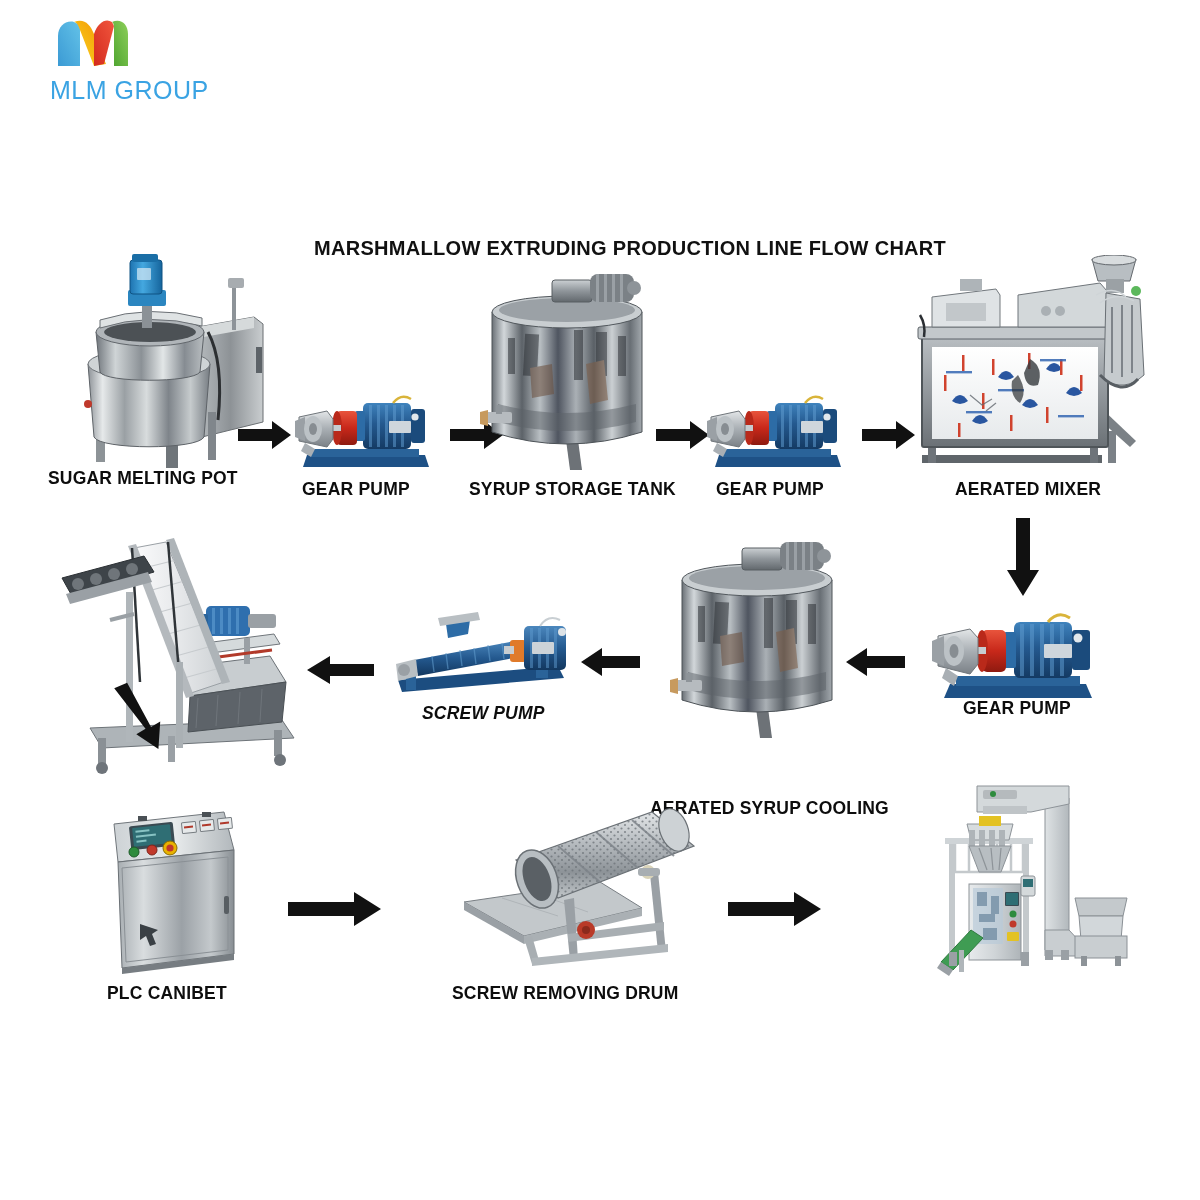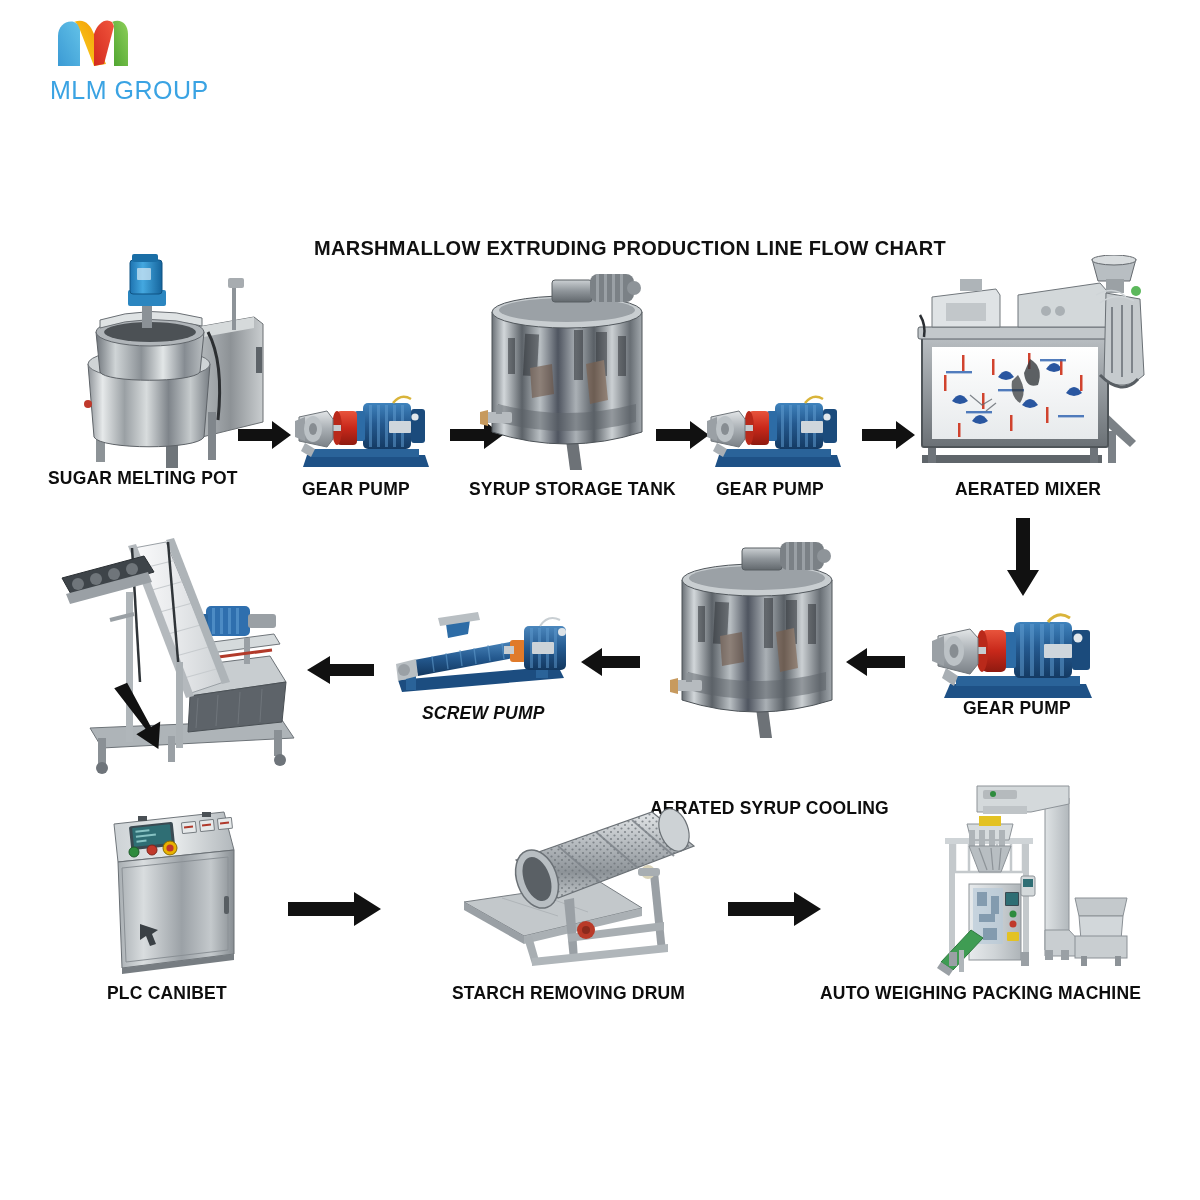--- a/index.html
+++ b/index.html
@@ -686,21 +686,21 @@
       <path d="M106 132 L202 120 L202 128 L106 140 Z" fill="#a8aeb2"></path>
       <path d="M62 136 L70 162 L78 162 L70 134 Z" fill="#a8aeb2"></path>
       <path d="M70 156 L206 142 L206 150 L70 164 Z" fill="#b0b6ba"></path>
 
       <circle cx="124" cy="128" r="9" fill="#b93a28"></circle>
       <circle cx="124" cy="128" r="4" fill="#8b2a1c"></circle>
       <circle cx="186" cy="70" r="7" fill="#d9d3b8"></circle>
       <rect x="176" y="66" width="22" height="8" rx="3" fill="#a8aeb2"></rect>
     </svg>
   </div>
-  <div class="caption" style="left:452px;top:983px;">STARCH REMOVING DRUM</div>
+  <div class="caption" style="left:452px;top:983px;">SCREW REMOVING DRUM</div>
 
   <div class="arrow" style="left:728px;top:890px;width:94px;height:38px;">
     <svg viewBox="0 0 94 38" xmlns="http://www.w3.org/2000/svg">
       <path d="M0 12 L66 12 L66 2 L93 19 L66 36 L66 26 L0 26 Z" fill="#111"></path>
     </svg>
   </div>
 
   <div class="machine" style="left:935px;top:780px;width:200px;height:196px;">
     <svg viewBox="0 0 200 196" xmlns="http://www.w3.org/2000/svg">
       <defs>
@@ -776,15 +776,14 @@
       <path d="M6 182 L36 150 L48 158 L18 190 Z" fill="#3f9c53" stroke="#2c7a3d" stroke-width="1"></path>
       <path d="M6 182 L18 190 L14 196 L2 188 Z" fill="#9aa0a5"></path>
       <rect x="24" y="170" width="5" height="22" fill="#b0b6ba"></rect>
 
       <rect x="14" y="172" width="8" height="14" fill="#9aa0a5"></rect>
       <rect x="86" y="172" width="8" height="14" fill="#9aa0a5"></rect>
       <rect x="110" y="170" width="8" height="10" fill="#9aa0a5"></rect>
       <rect x="126" y="170" width="8" height="10" fill="#9aa0a5"></rect>
     </svg>
   </div>
-  <div class="caption" style="left:820px;top:983px;">AUTO WEIGHING PACKING MACHINE</div>
 
 </div>
 
 </body></html>

